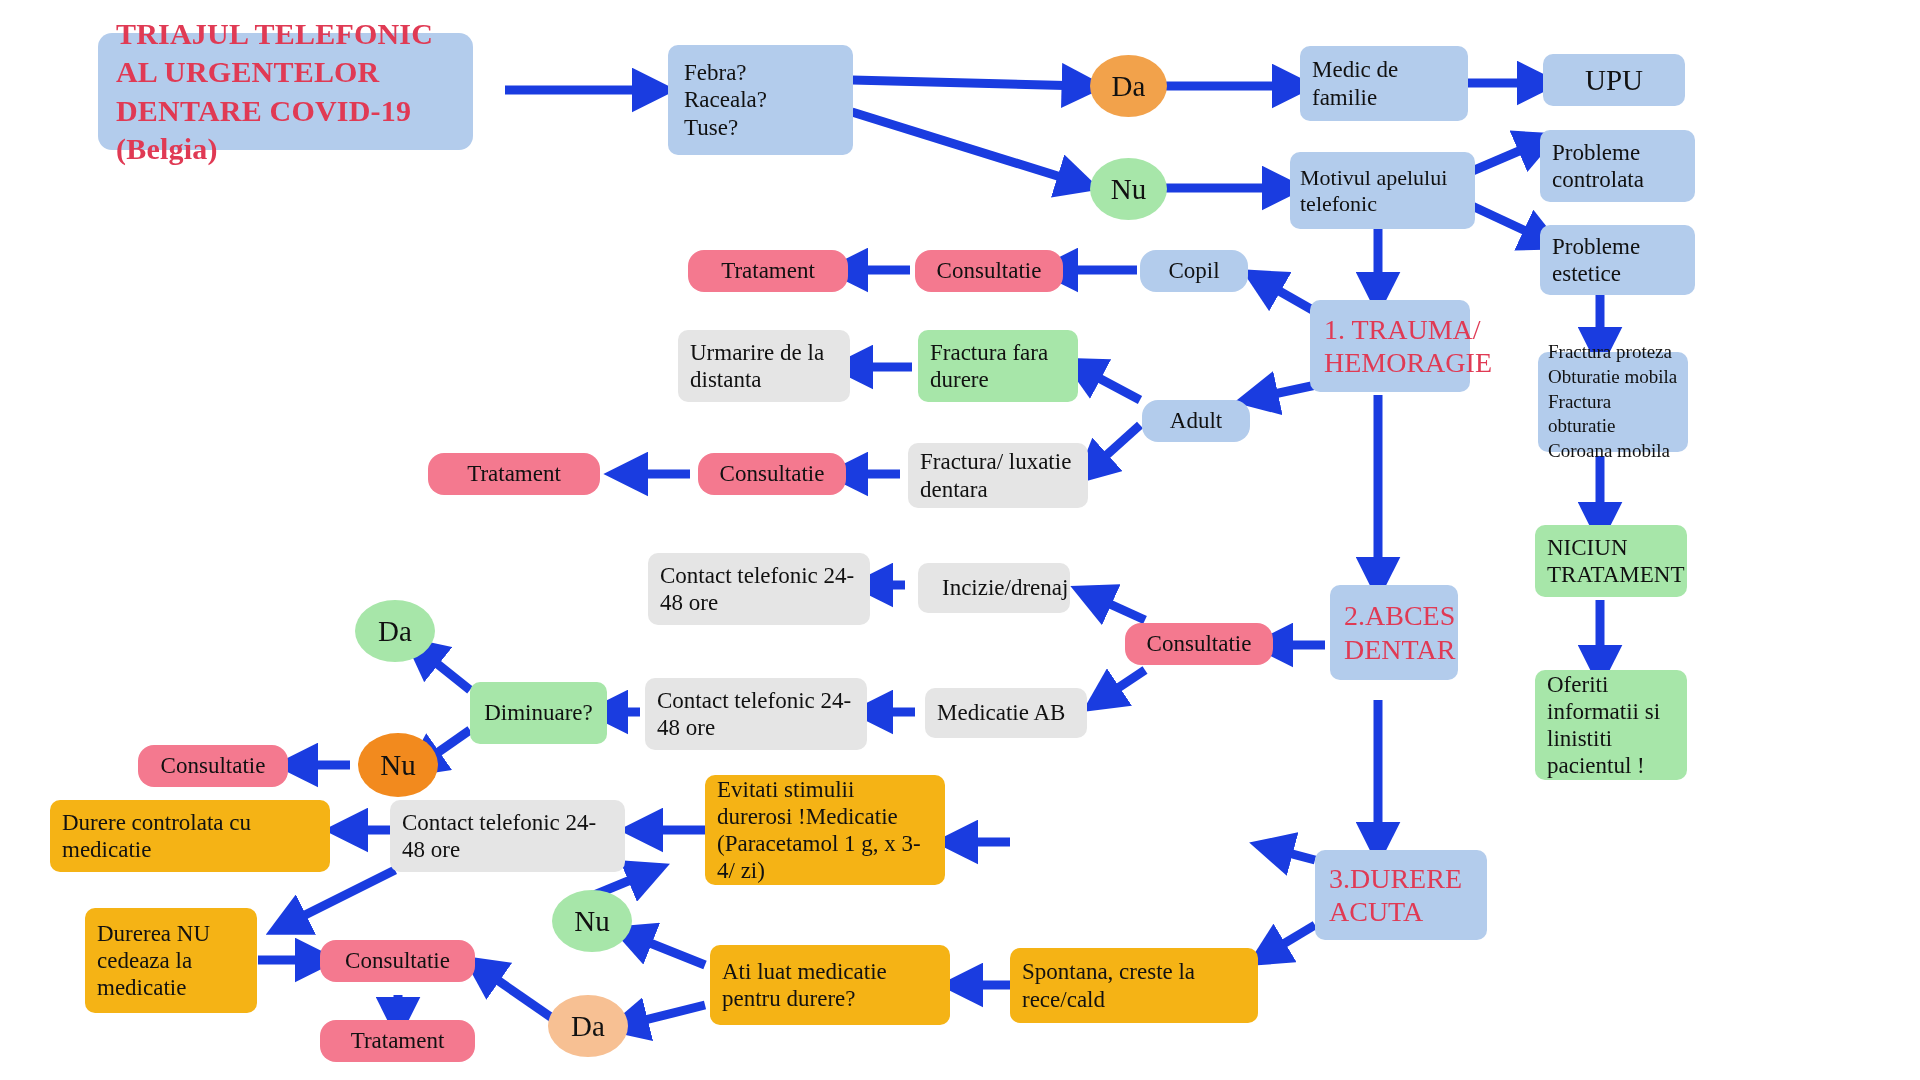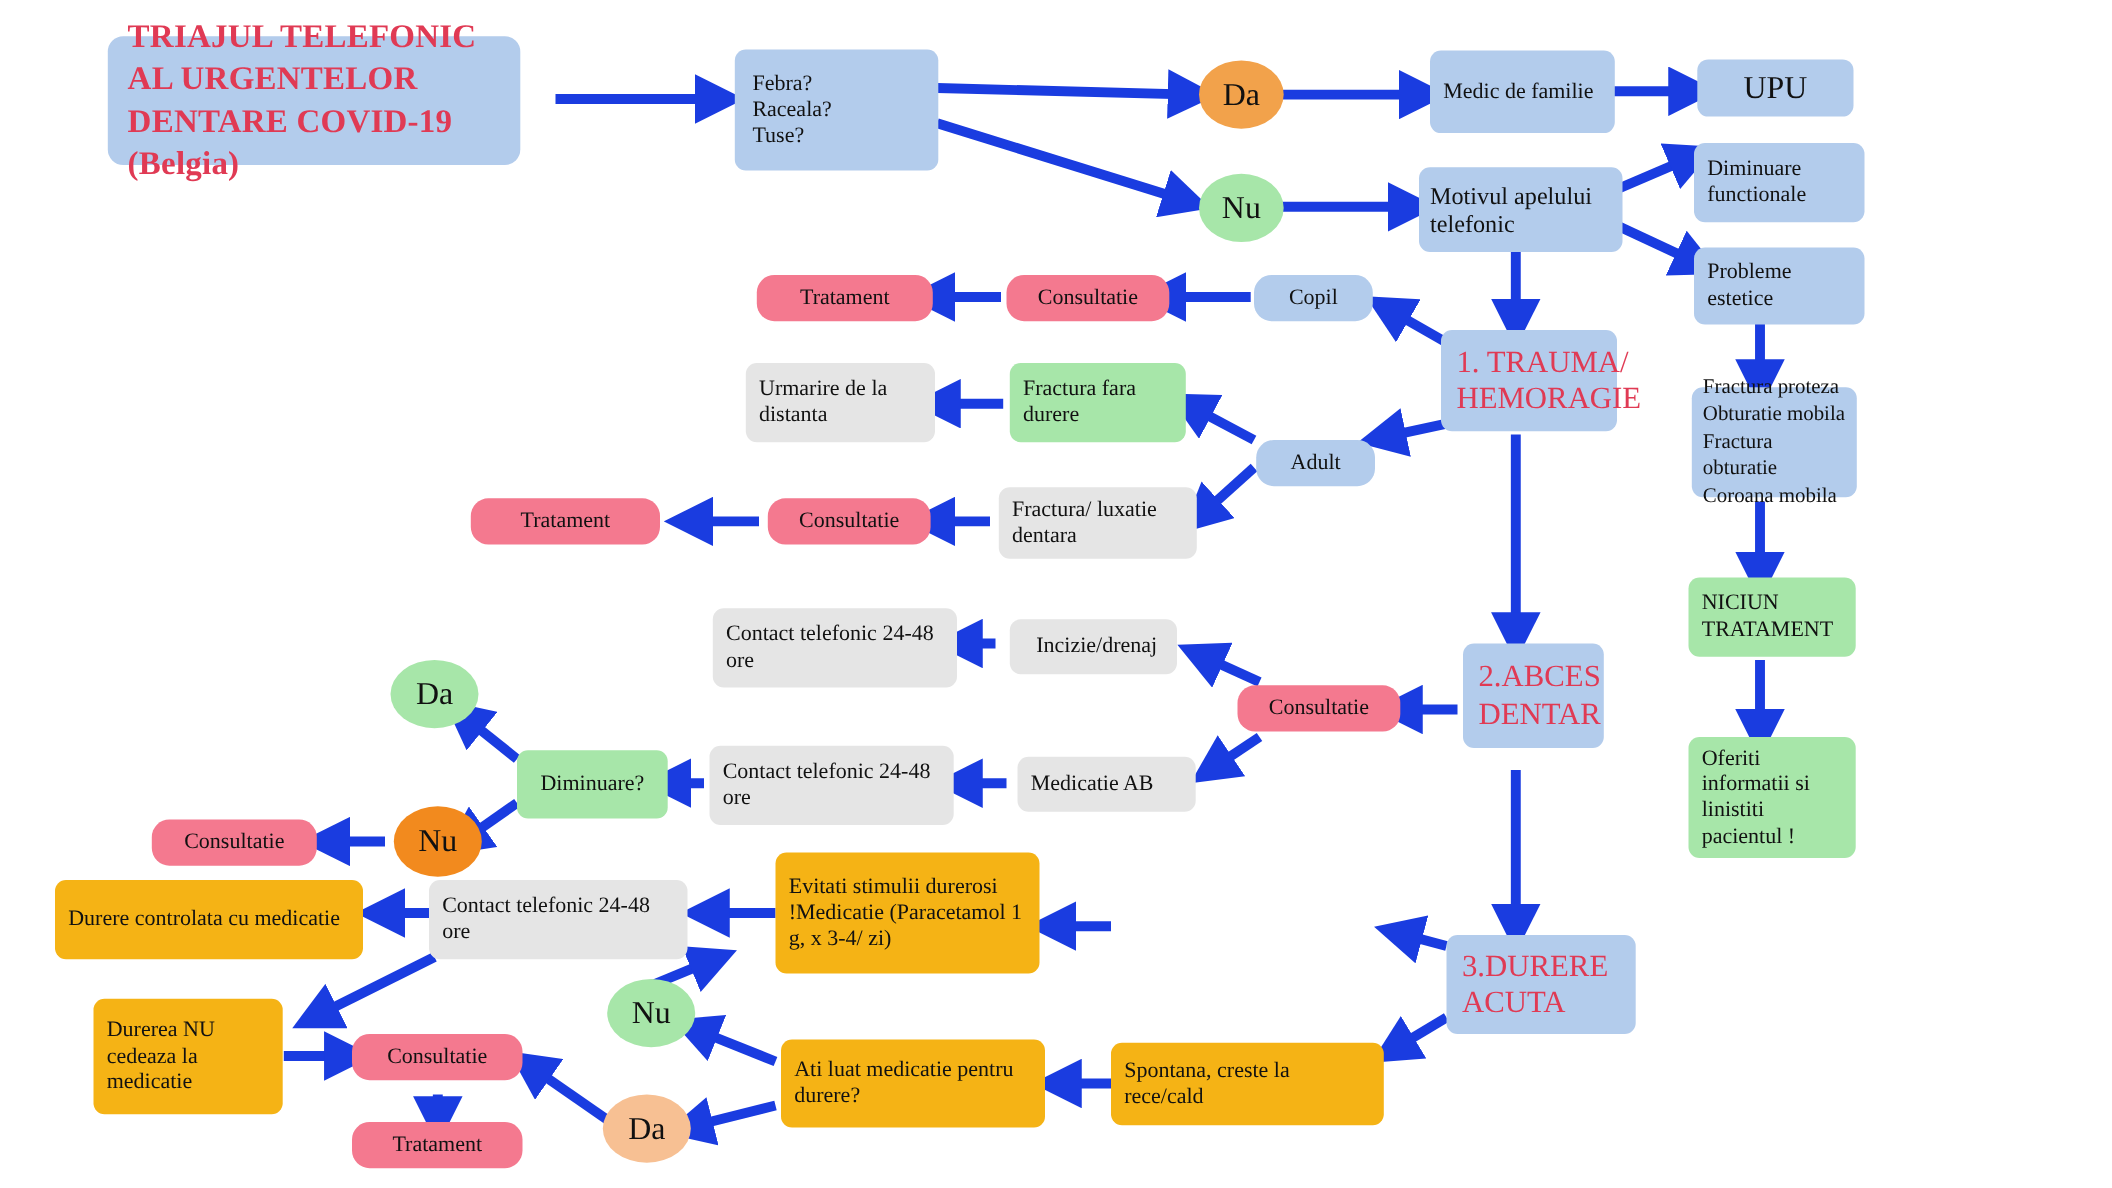--- a/index.html
+++ b/index.html
@@ -14,21 +14,21 @@
 
   .node{
     position:absolute;
     box-sizing:border-box;
     display:flex;
     align-items:center;
     border-radius:10px;
     padding:6px 12px;
     line-height:1.18;
     color:#111111;
-    font-size:20px;
+    font-size:23px;
     white-space:pre-line;
   }
   .node.center{justify-content:center;text-align:center;}
   .node.left{justify-content:flex-start;text-align:left;}
 
   
   .blue   {background:#b3ccec;}
   .pink   {background:#f4798f;}
   .green  {background:#a7e6a9;}
   .sand   {background:#e5e5e5;}
@@ -160,21 +160,21 @@
   <div class="node orange-el ellipse lg" style="left:1090px;top:55px;width:77px;height:62px;">Da</div>
 
   <div class="node green ellipse lg" style="left:1090px;top:158px;width:77px;height:62px;">Nu</div>
 
   <div class="node blue left" style="left:1300px;top:46px;width:168px;height:75px;">Medic de familie</div>
 
   <div class="node blue center lg" style="left:1543px;top:54px;width:142px;height:52px;">UPU</div>
 
   <div class="node blue left sm" style="left:1290px;top:152px;width:185px;height:77px;padding:8px 10px;">Motivul apelului telefonic</div>
 
-  <div class="node blue left" style="left:1540px;top:130px;width:155px;height:72px;">Diminuare functionale</div>
+  <div class="node blue left" style="left:1540px;top:130px;width:155px;height:72px;">Probleme controlata</div>
 
   <div class="node blue left" style="left:1540px;top:225px;width:155px;height:70px;">Probleme estetice</div>
 
   <div class="node blue left tiny" style="left:1538px;top:352px;width:150px;height:100px;padding:6px 10px;">Fractura proteza
 Obturatie mobila
 Fractura obturatie
 Coroana mobila</div>
 
   <div class="node green left" style="left:1535px;top:525px;width:152px;height:72px;">NICIUN TRATAMENT</div>
 

